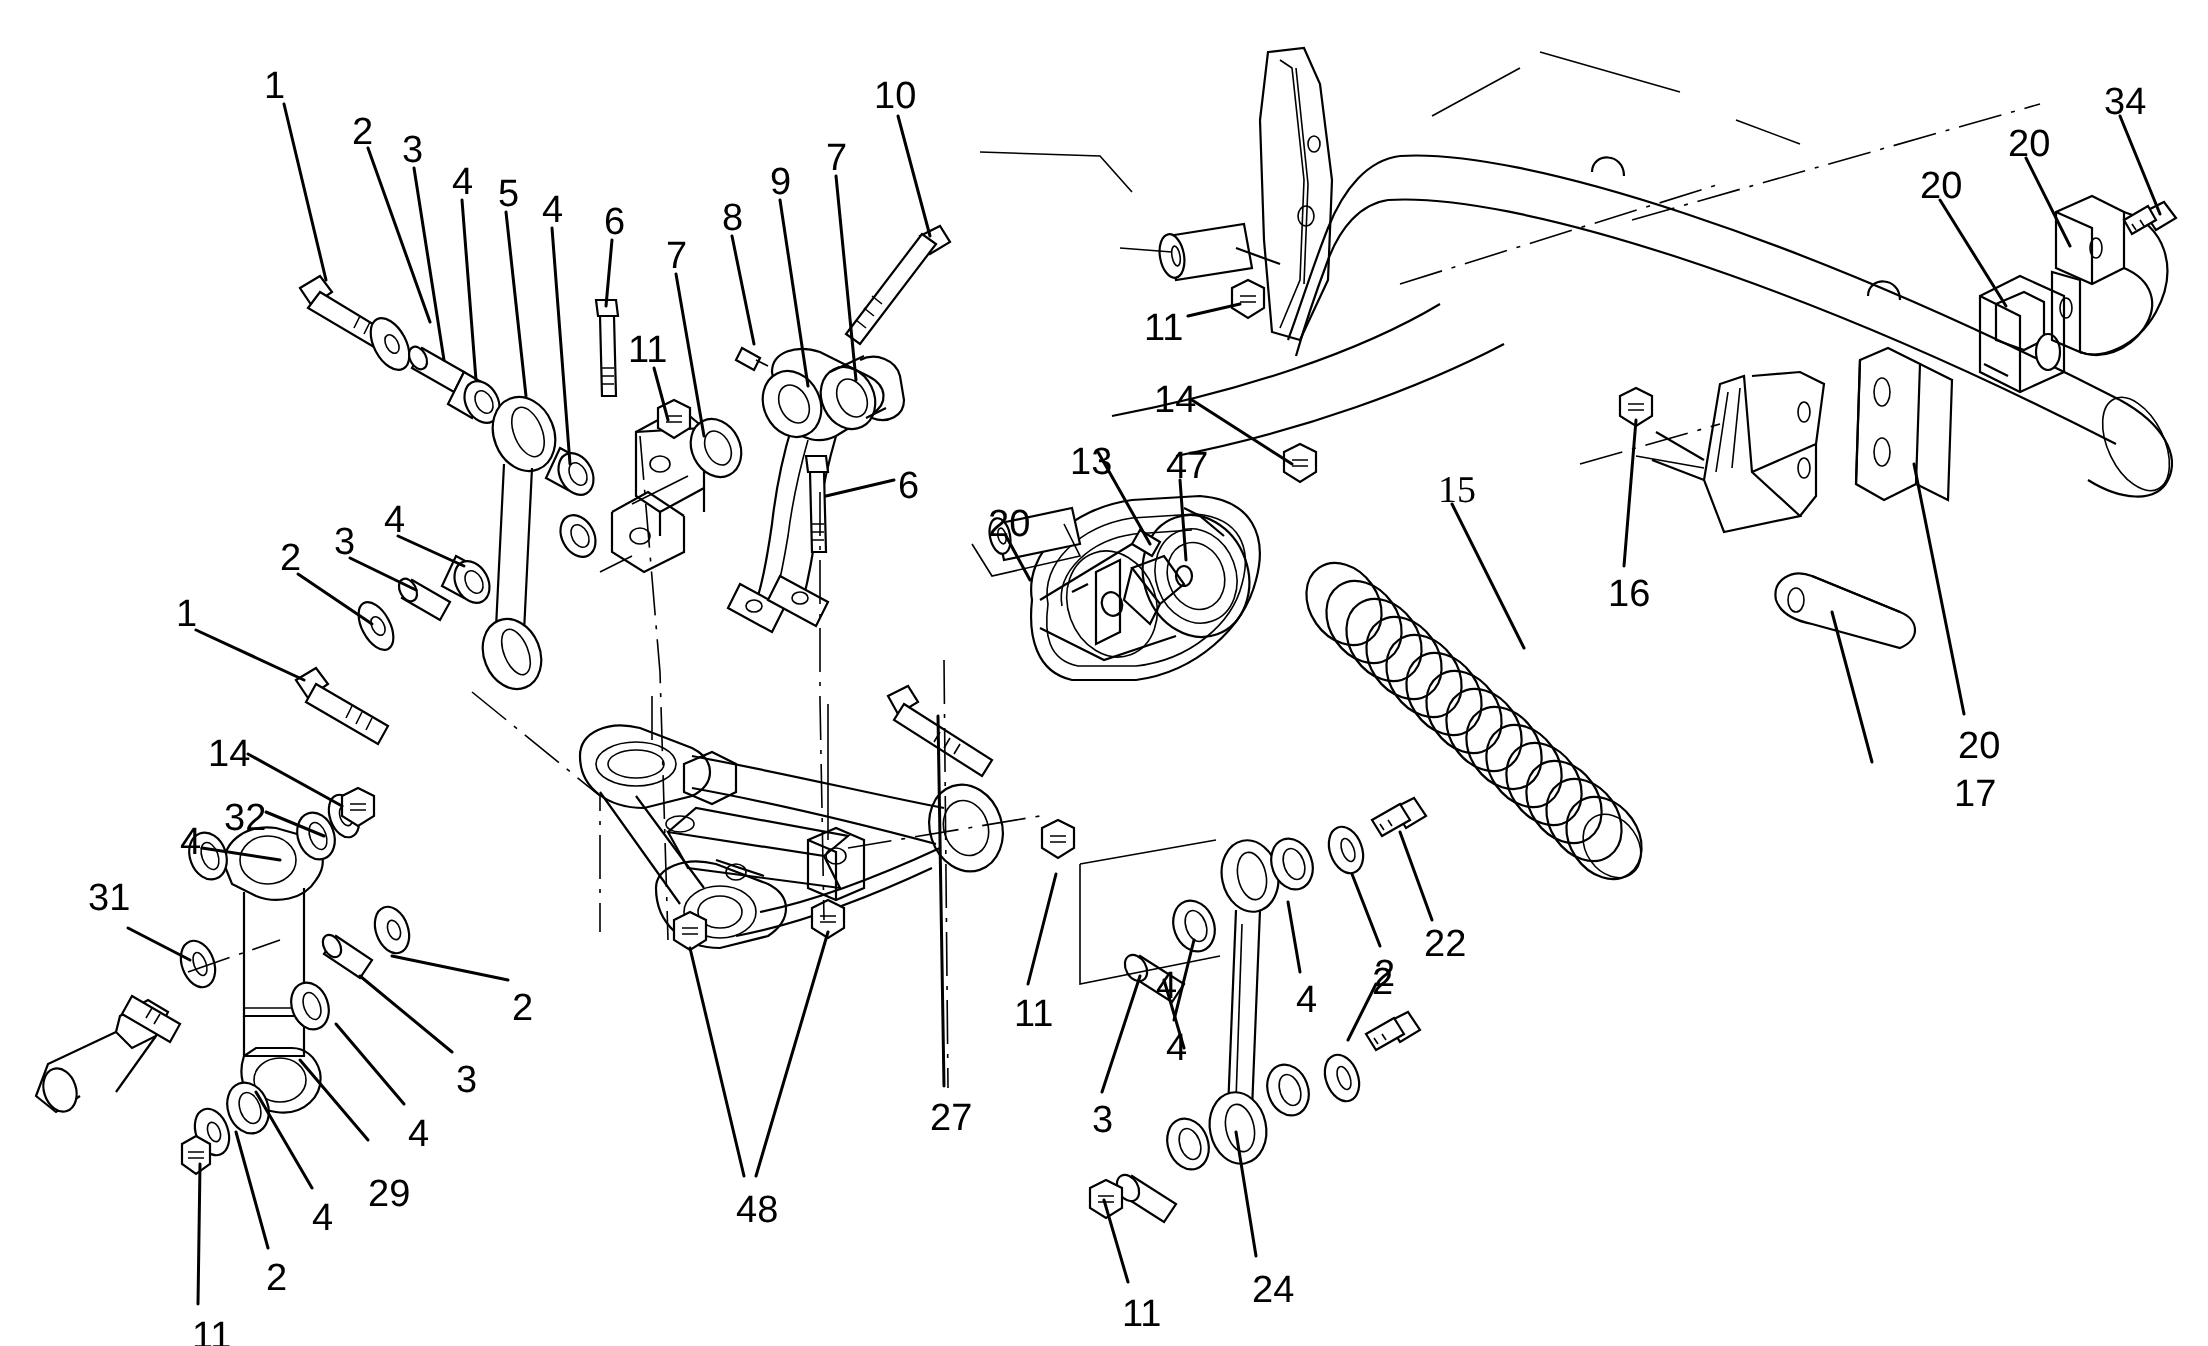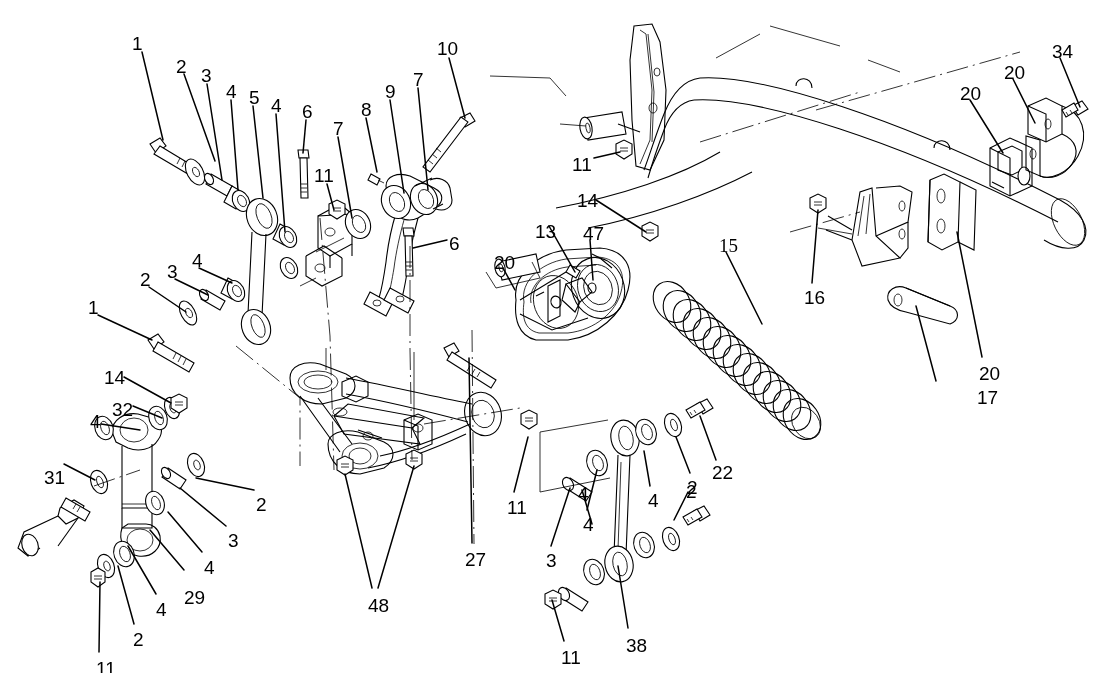--- a/index.html
+++ b/index.html
@@ -552,35 +552,35 @@
       <div class="lbl" style="left: 572px; top: 155px;">11</div>
       <div class="lbl" style="left: 804px; top: 288px;">16</div>
       <div class="lbl" style="left: 977px; top: 388px;">17</div>
       <div class="lbl" style="left: 979px; top: 364px;">20</div>
       <div class="lbl" style="left: 960px; top: 84px;">20</div>
       <div class="lbl" style="left: 1004px; top: 63px;">20</div>
       <div class="lbl" style="left: 1052px; top: 42px;">34</div>
       <div class="lbl" style="left: 104px; top: 368px;">14</div>
       <div class="lbl" style="left: 112px; top: 400px;">32</div>
       <div class="lbl" style="left: 90px; top: 412px;">4</div>
-      <div class="lbl" style="left: 44px; top: 468px;">31</div>
+      <div class="lbl" style="left: 44px; top: 440px;">31</div>
       <div class="lbl" style="left: 256px; top: 495px;">2</div>
       <div class="lbl" style="left: 228px; top: 531px;">3</div>
       <div class="lbl" style="left: 204px; top: 558px;">4</div>
       <div class="lbl" style="left: 184px; top: 576px; margin-top: 12px;">29</div>
       <div class="lbl" style="left: 156px; top: 600px;">4</div>
       <div class="lbl" style="left: 133px; top: 630px;">2</div>
       <div class="lbl" style="left: 96px; top: 659px;">11</div>
       <div class="lbl" style="left: 368px; top: 596px;">48</div>
       <div class="lbl" style="left: 465px; top: 550px;">27</div>
       <div class="lbl" style="left: 507px; top: 498px;">11</div>
       <div class="lbl" style="left: 546px; top: 551px;">3</div>
       <div class="lbl" style="left: 583px; top: 515px;">4</div>
       <div class="lbl" style="left: 648px; top: 491px;">4</div>
       <div class="lbl" style="left: 687px; top: 478px;">2</div>
       <div class="lbl" style="left: 712px; top: 463px;">22</div>
       <div class="lbl" style="left: 578px; top: 484px;">4</div>
-      <div class="lbl" style="left: 626px; top: 636px;">38</div>
+      <div class="lbl" style="left: 626px; top: 636px;">24</div>
       <div class="lbl" style="left: 561px; top: 648px;">11</div>
       <div class="lbl" style="left: 686px; top: 482px;">2</div>
     </div>
 
 </div>
 
 </body></html>

